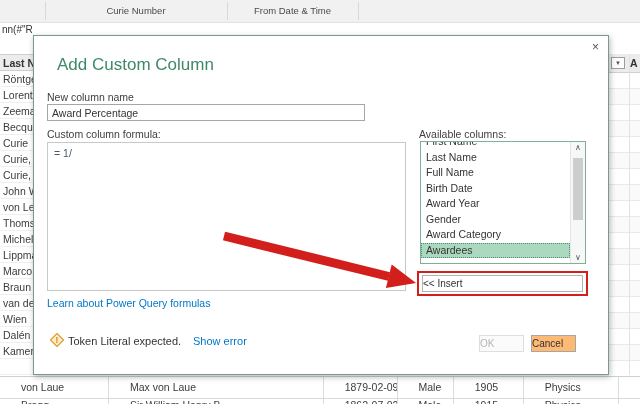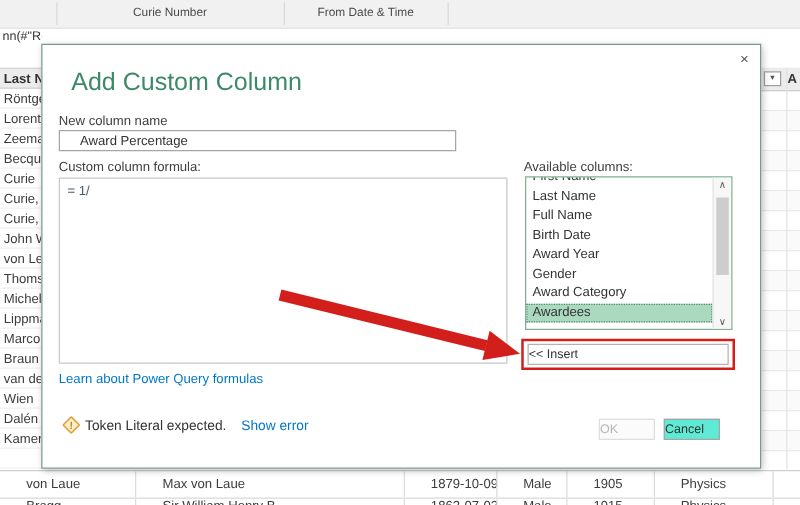--- a/index.html
+++ b/index.html
@@ -32,45 +32,45 @@
   .bot-row{display:flex;height:23px;border-top:1px solid #cfcfcf;border-bottom:1px solid #d9d9d9;box-sizing:border-box;}
   .bot-cell{font-size:10.5px;color:#3c3c3c;line-height:21px;padding-left:21px;border-right:1px solid #dcdcdc;
             white-space:nowrap;overflow:hidden;box-sizing:border-box;}
   .bot-partial{display:flex;height:5px;overflow:hidden;}
   .bot-partial .bot-cell{line-height:12px;height:14px;border-right:1px solid #dcdcdc;}
 
   
   .dialog{position:absolute;left:33px;top:35px;width:574px;height:338px;background:#fff;
           border:1px solid #7a9b8b;box-shadow:1px 2px 6px rgba(0,0,0,.28);z-index:5;}
   .close-x{position:absolute;right:9px;top:4px;font-size:12px;color:#555;cursor:default;}
-  .dlg-title{position:absolute;left:23px;top:19px;font-size:20px;color:#3e8968;}
+  .dlg-title{position:absolute;left:23px;top:19px;font-size:17px;color:#3e8968;}
   .dlg-label{position:absolute;font-size:10.5px;color:#404040;}
   .name-input{position:absolute;left:13px;top:68px;width:318px;height:17px;border:1px solid #a6a6a6;
-              font-size:10.5px;color:#333;padding:0 16px;box-sizing:border-box;font-family:inherit;}
+              font-size:10.5px;color:#333;padding:0 4px;box-sizing:border-box;font-family:inherit;}
   .formula-box{position:absolute;left:13px;top:106px;width:359px;height:149px;border:1px solid #c8c8c8;
                font-size:10.5px;color:#44596e;padding:4px 6px;box-sizing:border-box;white-space:pre;}
   .listbox{position:absolute;left:386px;top:105px;width:166px;height:123px;border:1px solid #7fb093;
            overflow:hidden;box-sizing:border-box;background:#fff;}
   .listbox ul{list-style:none;margin:-8px 0 0 0;padding:0;}
   .listbox li{height:15.5px;line-height:15.5px;padding-left:5px;font-size:10.5px;color:#333;white-space:nowrap;}
   .listbox li.selected{background:#abd9bf;outline:1px dotted #4e8d6e;outline-offset:-1px;width:144px;}
   .v-scrollbar{position:absolute;right:0;top:0;bottom:0;width:15px;background:#f7f7f7;border-left:1px solid #e5e5e5;box-sizing:border-box;}
   .sb-arrow{position:absolute;left:0;width:14px;text-align:center;font-size:8px;color:#555;}
   .sb-up{top:1px;} .sb-down{bottom:1px;}
   .sb-thumb{position:absolute;left:2px;top:16px;width:10px;height:62px;background:#cdcdcd;}
   .insert-rect{position:absolute;left:383px;top:235px;width:171px;height:25px;border:2px solid #d21f1b;box-sizing:border-box;z-index:8;}
   .insert-btn{position:absolute;left:388px;top:239px;width:161px;height:17px;border:1px solid #b3b3b3;background:#fff;
               font-size:10px;color:#333;line-height:15px;box-sizing:border-box;}
   .learn-link{position:absolute;left:13px;top:261px;font-size:10.5px;color:#0077c8;cursor:pointer;}
   .warn-icon{position:absolute;left:16px;top:297px;}
   .err-text{position:absolute;left:34px;top:299px;font-size:11px;color:#333;}
   .show-err{position:absolute;left:159px;top:299px;font-size:11px;color:#0077c8;cursor:pointer;}
   .btn{position:absolute;top:299px;width:45px;height:17px;font-size:10px;line-height:15px;box-sizing:border-box;}
   .btn-ok{left:445px;border:1px solid #dedede;background:#fbfbfb;color:#b5b5b5;}
-  .btn-cancel{left:497px;border:1px solid #a6a6a6;background:#5eead4;color:#333;}
+  .btn-cancel{left:497px;border:1px solid #a6a6a6;background:#fdba74;color:#333;}
 
   
   .arrow-overlay{position:absolute;left:0;top:0;width:640px;height:404px;z-index:30;pointer-events:none;}
 </style>
 </head>
 <body>
 
 <div class="stage">
 
   <div class="ribbon">
@@ -130,21 +130,21 @@
     <div class="sliver-row"></div>
     <div class="sliver-row alt"></div>
     <div class="sliver-row"></div>
   </div>
   <div class="sliver-vline"></div>
 
   <div class="bg-bottom">
     <div class="bot-row">
       <div class="bot-cell" style="width:111px">von Laue</div>
       <div class="bot-cell" style="width:219px">Max von Laue</div>
-      <div class="bot-cell" style="width:75px">1879-10-09</div>
+      <div class="bot-cell" style="width:75px">1879-02-09</div>
       <div class="bot-cell" style="width:57px">Male</div>
       <div class="bot-cell" style="width:71px">1905</div>
       <div class="bot-cell" style="width:97px">Physics</div>
       <div class="bot-cell" style="width:10px;border-right:none"></div>
     </div>
     <div class="bot-partial">
       <div class="bot-cell" style="width:111px">Bragg</div>
       <div class="bot-cell" style="width:219px">Sir William Henry B</div>
       <div class="bot-cell" style="width:75px">1862-07-02</div>
       <div class="bot-cell" style="width:57px">Male</div>

